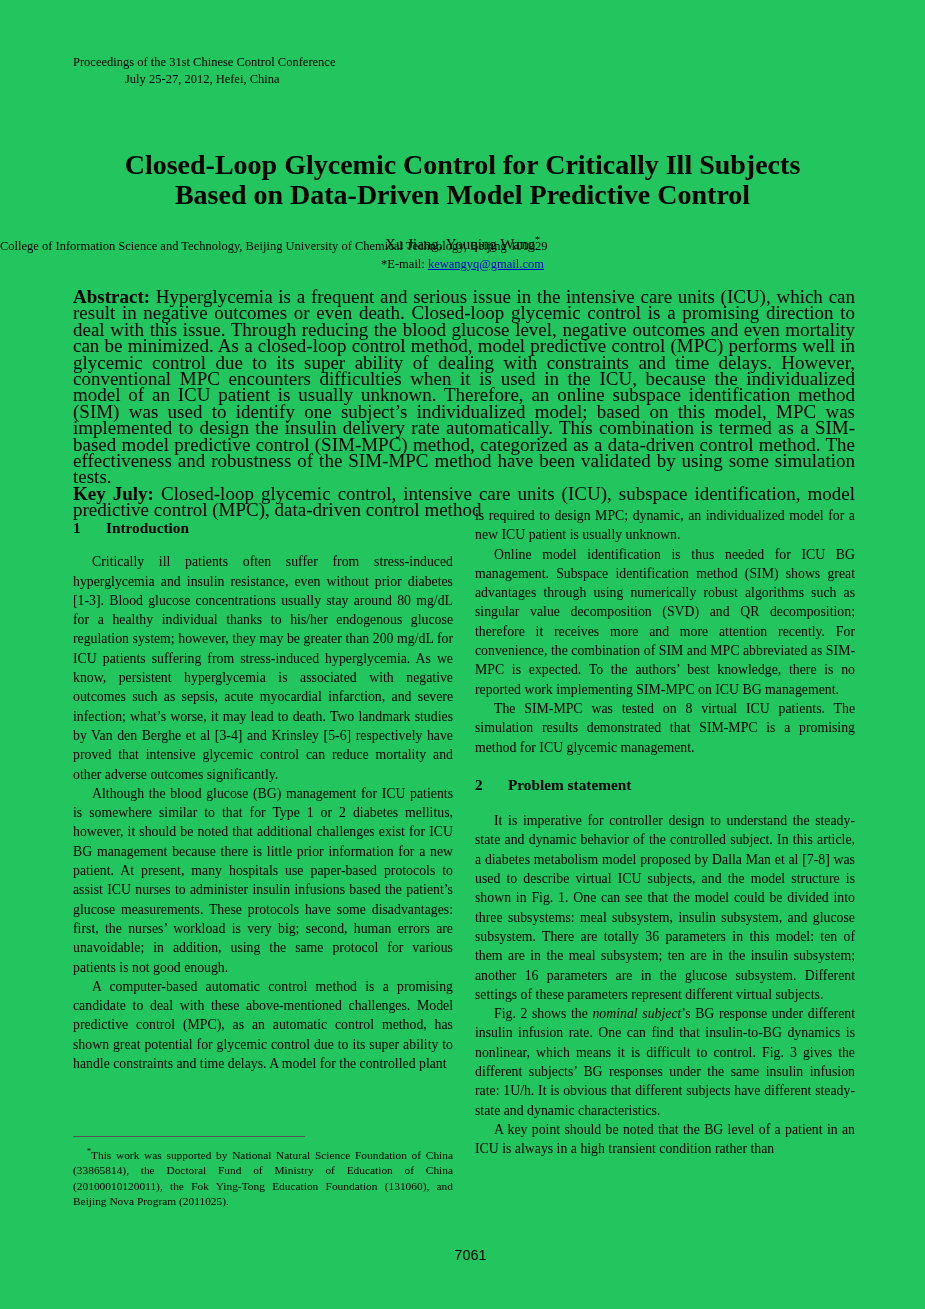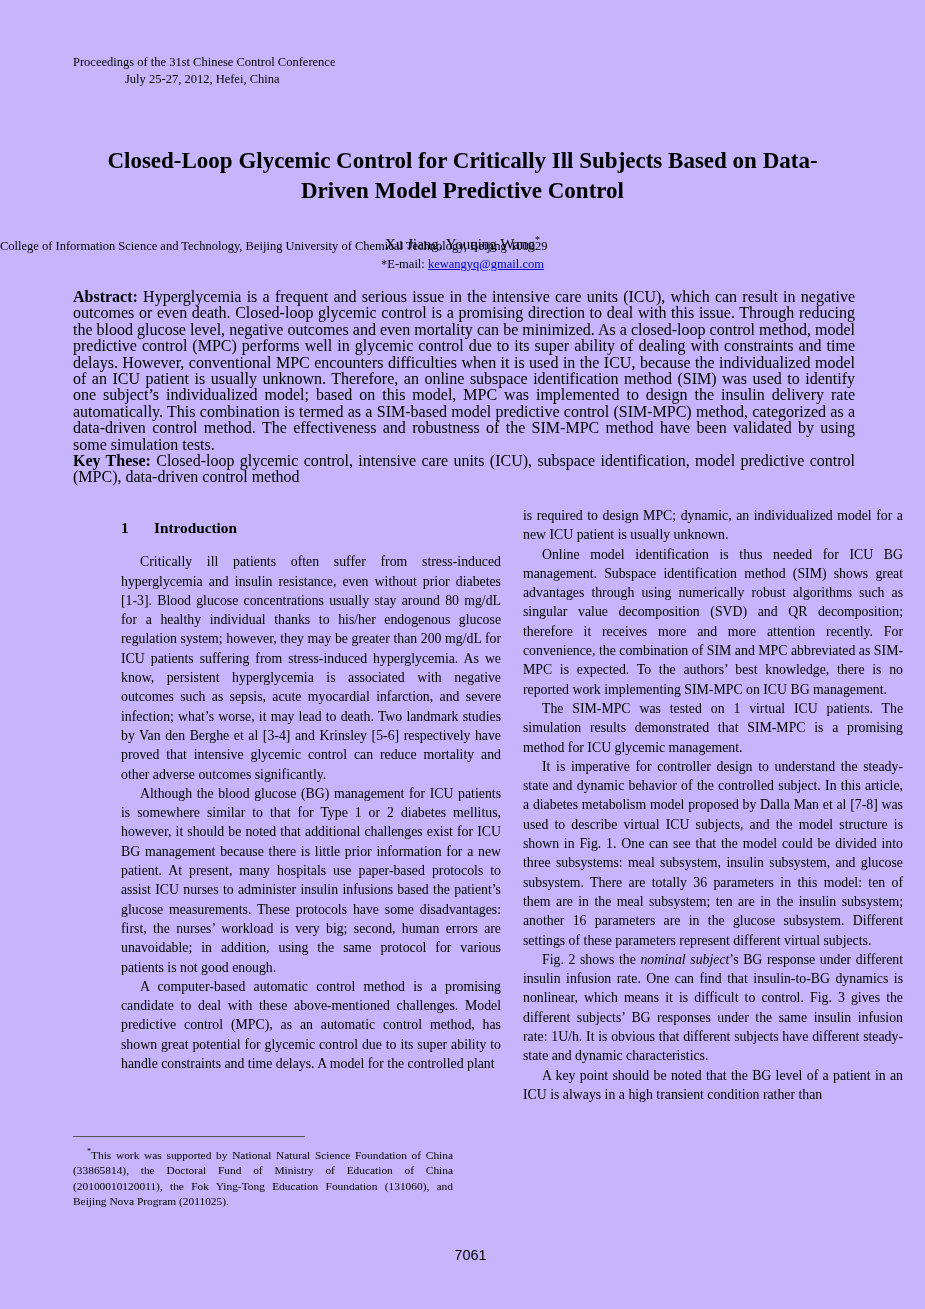--- a/index.html
+++ b/index.html
@@ -1,21 +1,21 @@
 <!DOCTYPE html>
 <html><head>
 <meta charset="utf-8">
 <style>
   html, body { margin: 0; padding: 0; background: #e8e8e8; }
   .page {
     position: relative;
     width: 925px;
     height: 1309px;
     margin: 0 auto;
-    background: #c4b5fd;
+    background: #22c55e;
     color: #000000;
     font-family: "Liberation Serif", serif;
     overflow: hidden;
   }
   
   .running-head {
     position: absolute;
     left: 73px;
     top: 54px;
     font-size: 12.5px;
@@ -24,21 +24,21 @@
   .running-head .line2 { padding-left: 52px; }
 
   
   .paper-title {
     position: absolute;
     top: 131px;
     left: 50%;
     transform: translateX(-50%);
     width: 740px;
     text-align: center;
-    font-size: 23px;
+    font-size: 28px;
     font-weight: bold;
     line-height: 30px;
   }
   .authors {
     position: absolute;
     top: 206px;
     left: 0; right: 0;
     text-align: center;
     font-size: 15px;
     margin-top: 28px;
@@ -61,36 +61,35 @@
   .email-line a {
     color: #0000cc;
   }
 
   
   .abstract-block {
     position: absolute;
     top: 289px;
     left: 73px;
     width: 782px;
-    font-size: 16px;
+    font-size: 19px;
     line-height: 16.4px;
     text-align: justify;
   }
   .abstract-block p { margin: 0; }
   .bold-label { font-weight: bold; }
 
   
   .columns {
     position: absolute;
     top: 506px;
     left: 73px;
     width: 782px;
     display: flex;
     gap: 22px;
-    margin-left: 48px;
   }
   .col { width: 380px; font-size: 13.8px; line-height: 19.3px; text-align: justify; }
   .col p { margin: 0; text-indent: 19px; }
   .col p.no-indent { text-indent: 0; }
   .section-heading {
     font-size: 15.3px;
     font-weight: bold;
     text-align: left;
     margin: 0 0 15px 0;
   }
@@ -140,36 +139,37 @@
   <h1 class="paper-title">Closed-Loop Glycemic Control for Critically Ill Subjects Based on Data-Driven Model Predictive Control</h1>
 
   <div class="authors"><span>Xu Jiang, Youqing Wang</span><sup>*</sup></div>
 
   <div class="affiliation">College of Information Science and Technology, Beijing University of Chemical Technology, Beijing 100029</div>
 
   <div class="email-line"><span>*E-mail: </span><a href="#">kewangyq@gmail.com</a></div>
 
   <div class="abstract-block">
     <p><span class="bold-label">Abstract: </span><span>Hyperglycemia is a frequent and serious issue in the intensive care units (ICU), which can result in negative outcomes or even death. Closed-loop glycemic control is a promising direction to deal with this issue. Through reducing the blood glucose level, negative outcomes and even mortality can be minimized. As a closed-loop control method, model predictive control (MPC) performs well in glycemic control due to its super ability of dealing with constraints and time delays. However, conventional MPC encounters difficulties when it is used in the ICU, because the individualized model of an ICU patient is usually unknown. Therefore, an online subspace identification method (SIM) was used to identify one subject’s individualized model; based on this model, MPC was implemented to design the insulin delivery rate automatically. This combination is termed as a SIM-based model predictive control (SIM-MPC) method, categorized as a data-driven control method. The effectiveness and robustness of the SIM-MPC method have been validated by using some simulation tests.</span></p>
-    <p><span class="bold-label">Key These: </span><span>Closed-loop glycemic control, intensive care units (ICU), subspace identification, model predictive control (MPC), data-driven control method</span></p>
+    <p><span class="bold-label">Key July: </span><span>Closed-loop glycemic control, intensive care units (ICU), subspace identification, model predictive control (MPC), data-driven control method</span></p>
   </div>
 
   <div class="columns">
 
     <div class="col col-left">
       <h2 class="section-heading"><span class="sec-num">1</span><span>Introduction</span></h2>
       <p>Critically ill patients often suffer from stress-induced hyperglycemia and insulin resistance, even without prior diabetes [1-3]. Blood glucose concentrations usually stay around 80 mg/dL for a healthy individual thanks to his/her endogenous glucose regulation system; however, they may be greater than 200 mg/dL for ICU patients suffering from stress-induced hyperglycemia. As we know, persistent hyperglycemia is associated with negative outcomes such as sepsis, acute myocardial infarction, and severe infection; what’s worse, it may lead to death. Two landmark studies by Van den Berghe et al [3-4] and Krinsley [5-6] respectively have proved that intensive glycemic control can reduce mortality and other adverse outcomes significantly.</p>
       <p>Although the blood glucose (BG) management for ICU patients is somewhere similar to that for Type 1 or 2 diabetes mellitus, however, it should be noted that additional challenges exist for ICU BG management because there is little prior information for a new patient. At present, many hospitals use paper-based protocols to assist ICU nurses to administer insulin infusions based the patient’s glucose measurements. These protocols have some disadvantages: first, the nurses’ workload is very big; second, human errors are unavoidable; in addition, using the same protocol for various patients is not good enough.</p>
       <p>A computer-based automatic control method is a promising candidate to deal with these above-mentioned challenges. Model predictive control (MPC), as an automatic control method, has shown great potential for glycemic control due to its super ability to handle constraints and time delays. A model for the controlled plant</p>
     </div>
 
     <div class="col col-right">
       <p class="no-indent">is required to design MPC; dynamic, an individualized model for a new ICU patient is usually unknown.</p>
       <p>Online model identification is thus needed for ICU BG management. Subspace identification method (SIM) shows great advantages through using numerically robust algorithms such as singular value decomposition (SVD) and QR decomposition; therefore it receives more and more attention recently. For convenience, the combination of SIM and MPC abbreviated as SIM-MPC is expected. To the authors’ best knowledge, there is no reported work implementing SIM-MPC on ICU BG management.</p>
-      <p>The SIM-MPC was tested on 1 virtual ICU patients. The simulation results demonstrated that SIM-MPC is a promising method for ICU glycemic management.</p>
+      <p>The SIM-MPC was tested on 8 virtual ICU patients. The simulation results demonstrated that SIM-MPC is a promising method for ICU glycemic management.</p>
+      <h2 class="section-heading"><span class="sec-num">2</span><span>Problem statement</span></h2>
       <p>It is imperative for controller design to understand the steady-state and dynamic behavior of the controlled subject. In this article, a diabetes metabolism model proposed by Dalla Man et al [7-8] was used to describe virtual ICU subjects, and the model structure is shown in Fig. 1. One can see that the model could be divided into three subsystems: meal subsystem, insulin subsystem, and glucose subsystem. There are totally 36 parameters in this model: ten of them are in the meal subsystem; ten are in the insulin subsystem; another 16 parameters are in the glucose subsystem. Different settings of these parameters represent different virtual subjects.</p>
       <p><span>Fig. 2 shows the </span><span class="italic">nominal subject</span><span>’s BG response under different insulin infusion rate. One can find that insulin-to-BG dynamics is nonlinear, which means it is difficult to control. Fig. 3 gives the different subjects’ BG responses under the same insulin infusion rate: 1U/h. It is obvious that different subjects have different steady-state and dynamic characteristics.</span></p>
       <p>A key point should be noted that the BG level of a patient in an ICU is always in a high transient condition rather than</p>
     </div>
 
   </div>
 
   <div class="footnote">
     <hr class="footnote-rule">
     <p class="fn-text"><sup>*</sup><span>This work was supported by National Natural Science Foundation of China (33865814), the Doctoral Fund of Ministry of Education of China (20100010120011), the Fok Ying-Tong Education Foundation (131060), and Beijing Nova Program (2011025).</span></p>

